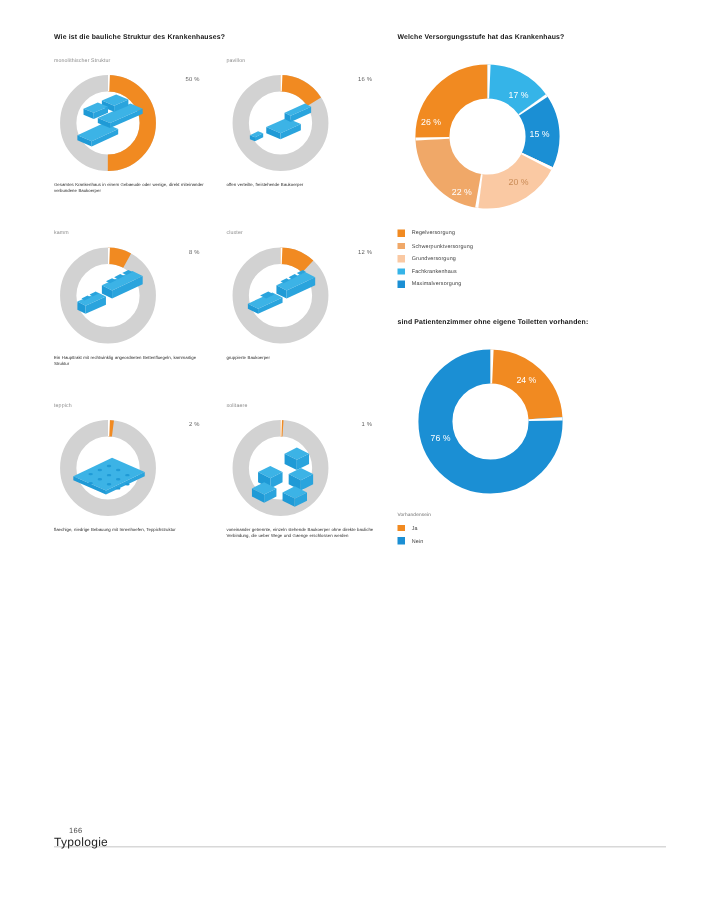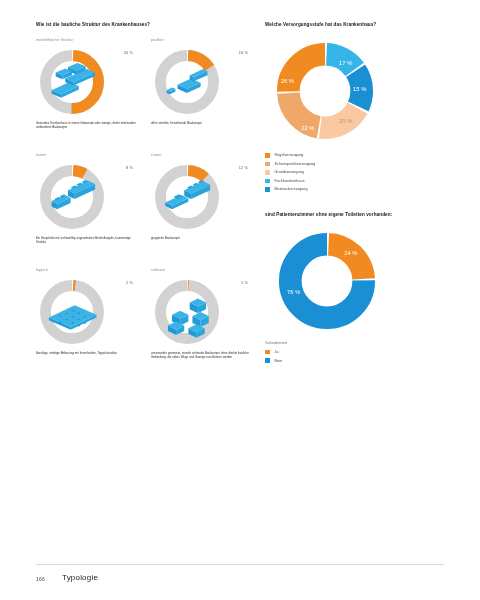--- a/index.html
+++ b/index.html
@@ -144,23 +144,24 @@
     color: #3d3d3d;
     letter-spacing: 0.1px;
   }
 
   .block-gap { height: 18px; }
 
   
   .footer {
     position: absolute;
     left: 36px;
-    bottom: 18px;
+    bottom: 34px;
     display: flex;
     align-items: flex-end;
+    flex-direction: column;
   }
   .footer-rule {
     position: absolute;
     left: 36px;
     bottom: 36px;
     width: 408px;
     height: 0.5px;
     background: #d8d8d8;
   }
   .footer-page {

